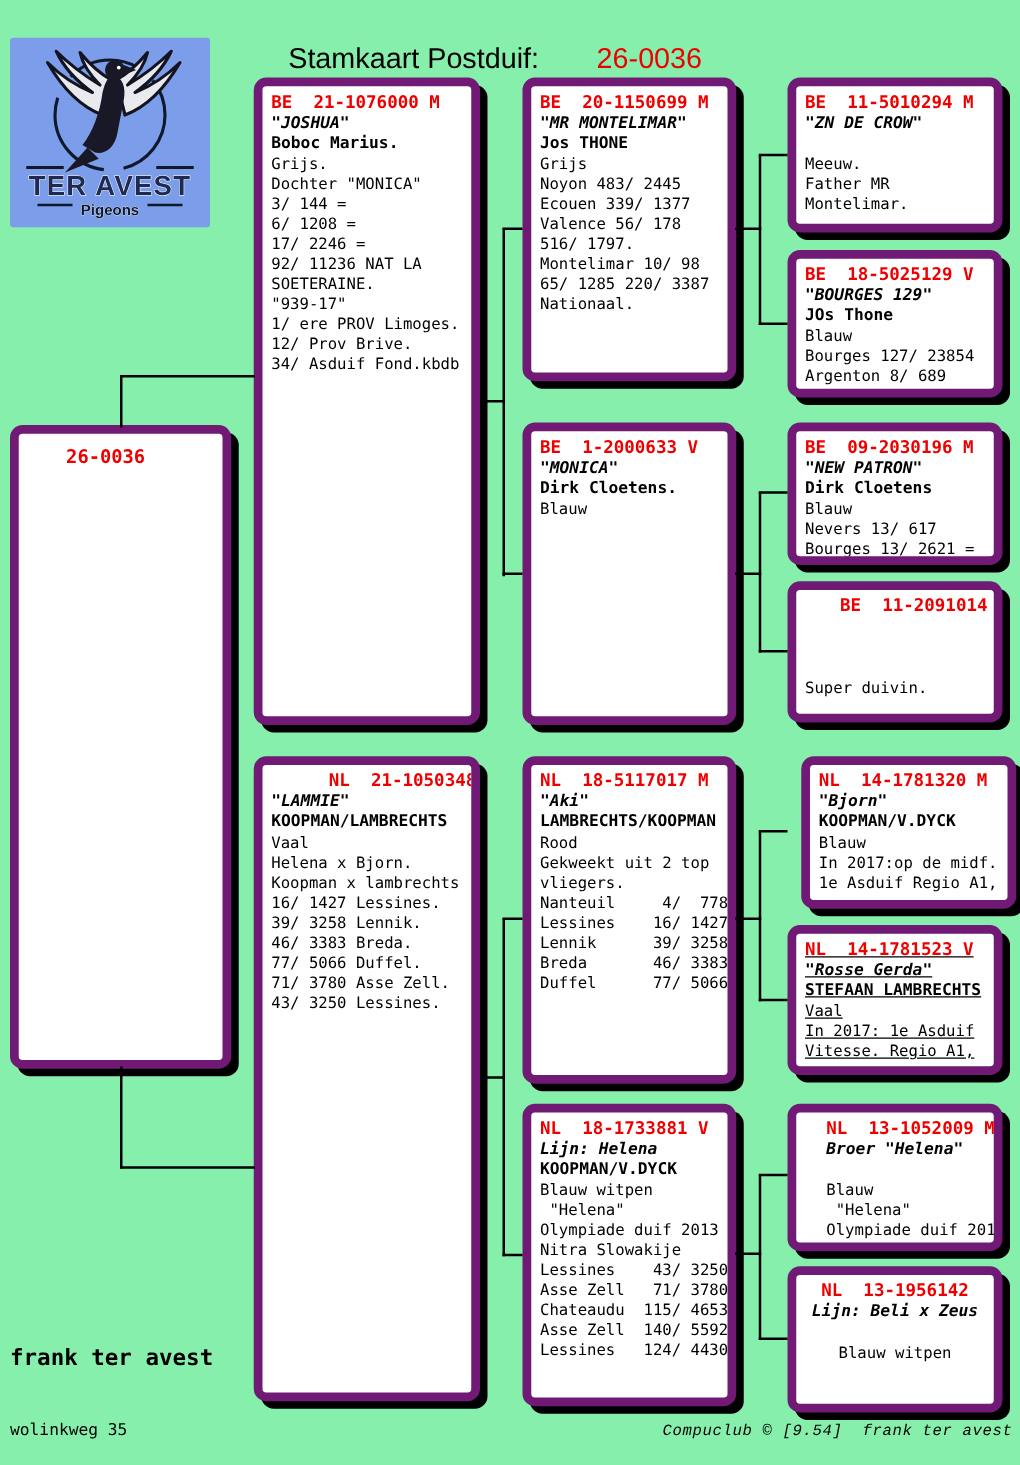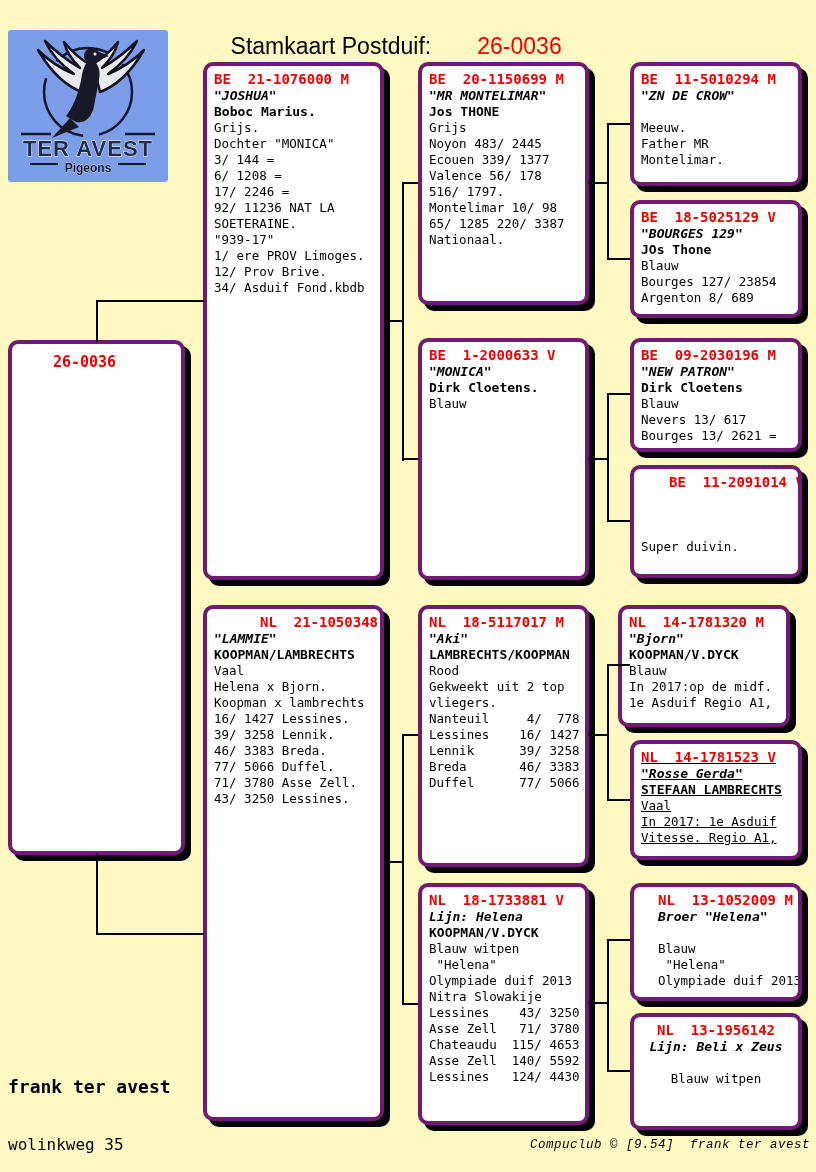--- a/index.html
+++ b/index.html
@@ -1,33 +1,33 @@
 <!DOCTYPE html>
 <html><head>
 <meta charset="utf-8">
 <style>
   html,body{margin:0;padding:0;background:#fff;}
-  .sheet{position:relative;width:816px;height:1172px;background:#fef9c3;overflow:hidden;
+  .sheet{position:relative;width:816px;height:1172px;background:#86efac;overflow:hidden;
          font-family:"DejaVu Sans Mono",monospace;color:#000;}
   .title{position:absolute;left:205px;top:6px;font-family:"Liberation Sans",sans-serif;
          font-size:23px;color:#000;white-space:pre;}
   .title .ring{margin-left:46px;}
   .logo{position:absolute;left:8px;top:30px;width:160px;height:152px;}
-  .pbox{position:absolute;background:#fff;border:4px solid #701a75;border-radius:10px;
+  .pbox{position:absolute;background:#fff;border:7px solid #701a75;border-radius:10px;
         box-shadow:6px 6px 0 #000;box-sizing:border-box;padding:4px 7px;overflow:hidden;}
   .pbox .hdr{font-size:14px;font-weight:bold;line-height:18px;white-space:pre;}
   .pbox .ln{font-size:12.5px;line-height:16px;white-space:pre;min-height:16px;}
   .pbox .ln.name{font-weight:bold;font-style:italic;font-size:13px;}
   .pbox .ln.bold{font-weight:bold;font-size:13px;}
   .subj-ring{font-size:15px;font-weight:bold;text-align:center;padding-top:5px;
              padding-right:24px;}
   .cline{position:absolute;background:#000;}
   .owner{position:absolute;left:8px;top:1038px;white-space:pre;}
   .owner-name{font-size:18px;font-weight:bold;line-height:22px;}
-  .owner-line{font-size:16px;line-height:17px;}
+  .owner-line{font-size:13px;line-height:17px;}
   .footer{position:absolute;right:6px;top:1138px;font-family:"Liberation Mono",monospace;
           font-style:italic;font-size:12.5px;letter-spacing:0.5px;white-space:pre;}
 </style>
 </head>
 <body>
 
 <div class="sheet">
 
   <div class="title">
     <span>Stamkaart Postduif:</span><span class="ring" style="color: rgb(238, 0, 0);">26-0036</span>
@@ -159,21 +159,21 @@
         <div class="ln">Nevers 13/ 617</div>
         <div class="ln">Bourges 13/ 2621 =</div>
       </div>
       <div class="pbox" style="left: 630px; top: 465px; width: 172px; height: 113px;">
         <div class="hdr" style="color: rgb(238, 0, 0); padding-left: 28px;">BE  11-2091014 V</div>
         <div class="ln blank">&nbsp;</div>
         <div class="ln blank">&nbsp;</div>
         <div class="ln blank">&nbsp;</div>
         <div class="ln">Super duivin.</div>
       </div>
-      <div class="pbox" style="left: 618px; top: 605px; width: 172px; height: 122px;">
+      <div class="pbox" style="left: 641px; top: 605px; width: 172px; height: 122px;">
         <div class="hdr" style="color: rgb(238, 0, 0);">NL  14-1781320 M</div>
         <div class="ln name">"Bjorn"</div>
         <div class="ln bold">KOOPMAN/V.DYCK</div>
         <div class="ln">Blauw</div>
         <div class="ln">In 2017:op de midf.</div>
         <div class="ln">1e Asduif Regio A1,</div>
       </div>
       <div class="pbox" style="left: 630px; top: 740px; width: 172px; height: 120px; text-decoration: underline;">
         <div class="hdr" style="color: rgb(238, 0, 0);">NL  14-1781523 V</div>
         <div class="ln name">"Rosse Gerda"</div>

